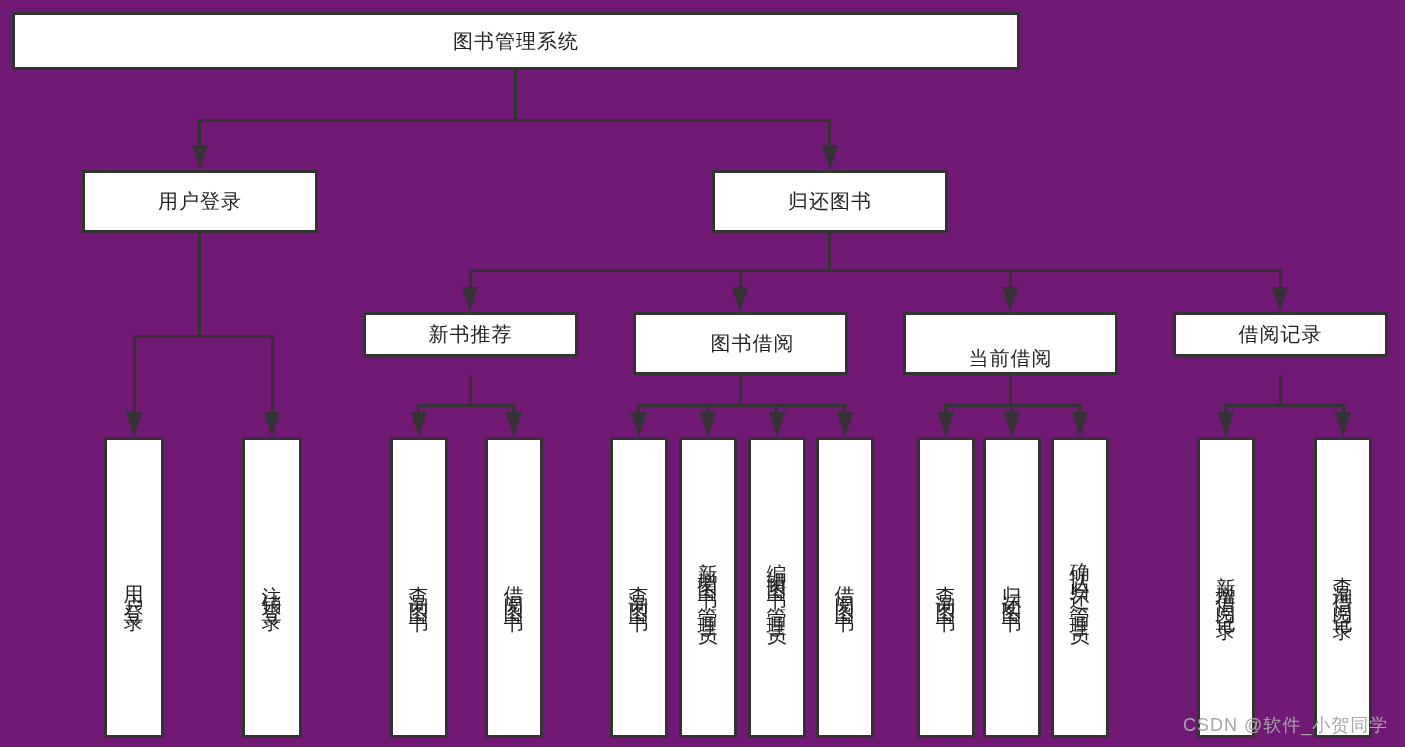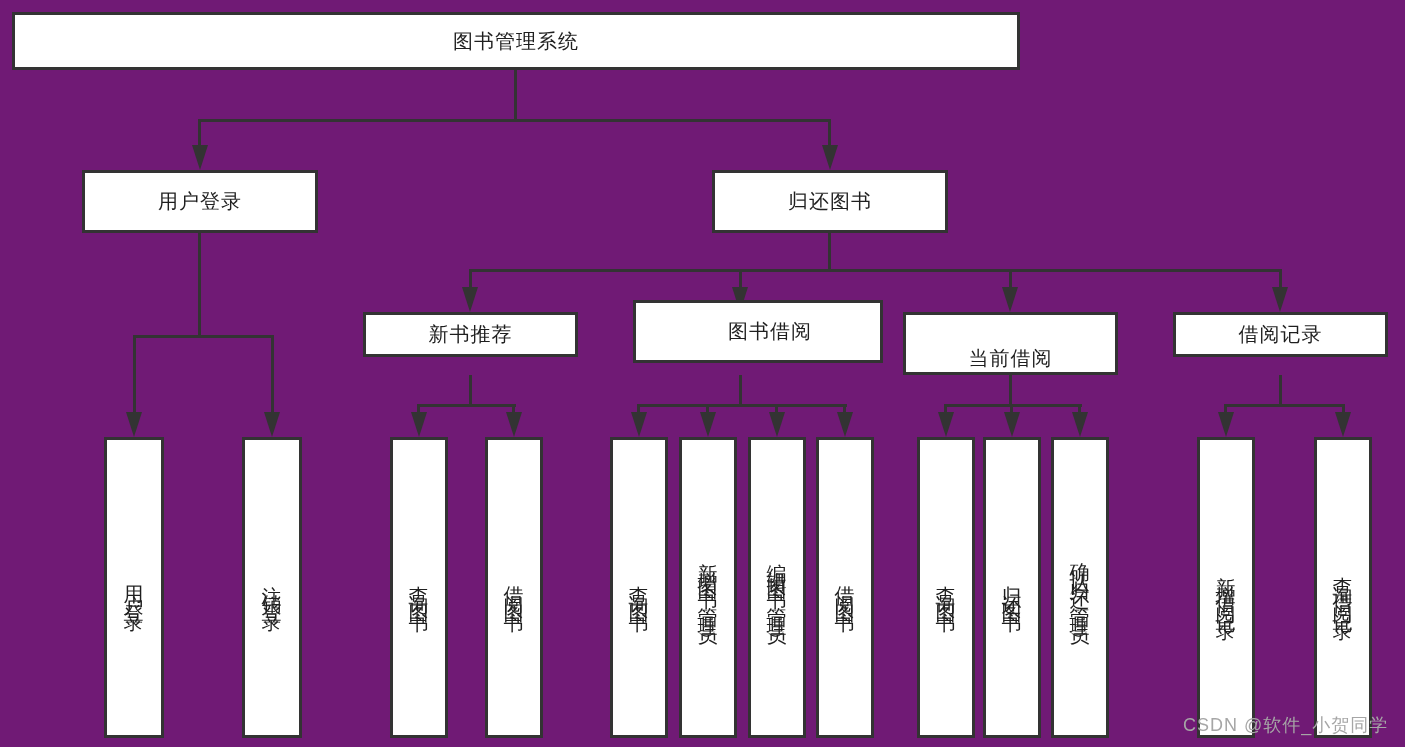--- a/index.html
+++ b/index.html
@@ -71,21 +71,21 @@
   <div class="vl" style="left:1009px;top:269px;height:25px;"></div>
   <div class="vl" style="left:1279px;top:269px;height:25px;"></div>
   <div class="ah" style="left:462px;top:287px;"></div>
   <div class="ah" style="left:732px;top:287px;"></div>
   <div class="ah" style="left:1002px;top:287px;"></div>
   <div class="ah" style="left:1272px;top:287px;"></div>
 
   <div class="node" style="left:363px;top:312px;width:215px;height:45px;">
     <span>新书推荐</span>
   </div>
-  <div class="node" style="left:633px;top:300px;width:250px;height:63px;padding-left:24px;">
+  <div class="node" style="left:633px;top:312px;width:215px;height:63px;padding-left:24px;">
     <span>图书借阅</span>
   </div>
   <div class="node" style="left:903px;top:312px;width:215px;height:63px;align-items:flex-end;">
     <span>当前借阅</span>
   </div>
   <div class="node" style="left:1173px;top:312px;width:215px;height:45px;">
     <span>借阅记录</span>
   </div>
 
   <div class="vl" style="left:469px;top:375px;height:32px;"></div>

